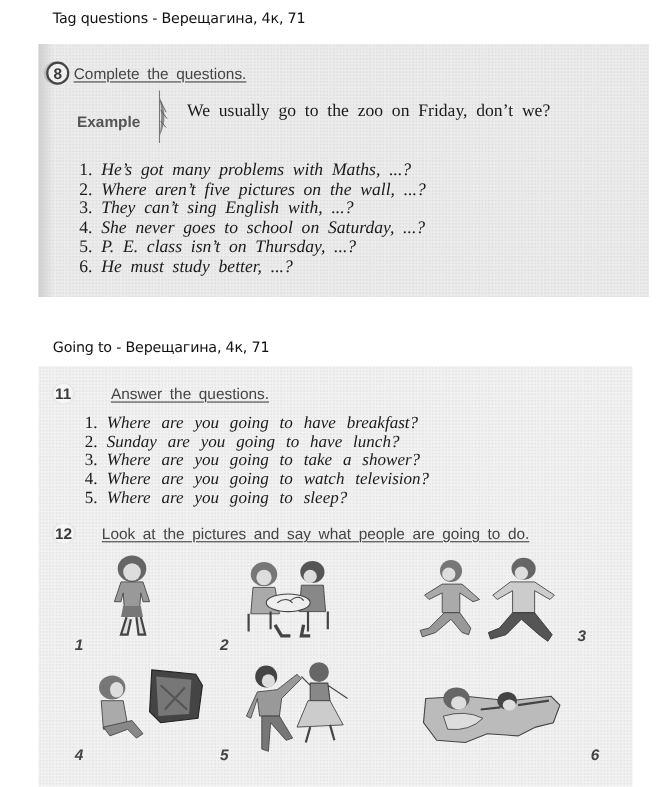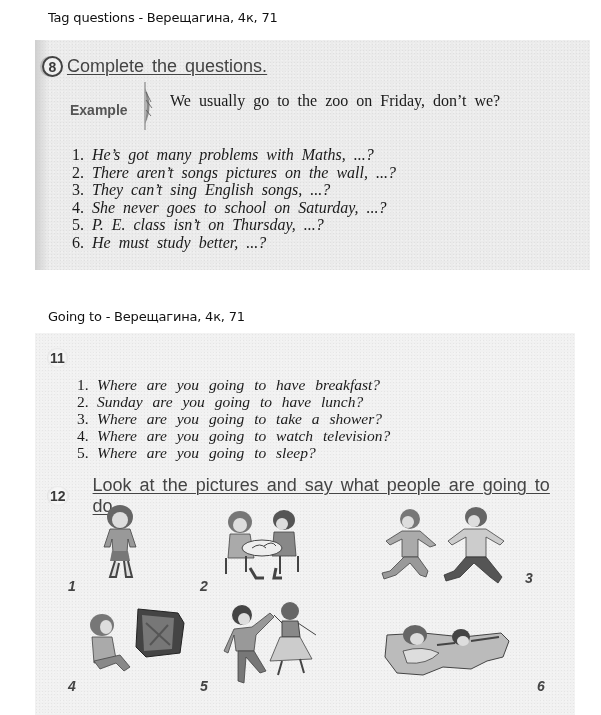--- a/index.html
+++ b/index.html
@@ -18,21 +18,21 @@
   #scan1 { left:35px; top:40px; width:555px; height:230px;
     background-color:#ebebeb; }
   #scan1::before { content:""; position:absolute; left:0; top:0; bottom:0; width:14px;
     background:linear-gradient(to right, #cfcfcf, rgba(235,235,235,0)); }
   #scan2 { left:35px; top:333px; width:540px; height:382px; background-color:#f1f1f1; }
 
   .ex-head { position:absolute; display:flex; align-items:center; }
   .badge { font-family:"Liberation Sans", sans-serif; font-weight:bold; color:#3a3a3a; }
   .badge-circle { width:17px; height:17px; border:2px solid #444; border-radius:50%; display:flex; align-items:center; justify-content:center; font-size:14px; box-shadow:-2px 0 0 0 #bbb; background:#f0f0f0; }
   .badge-plain { font-size:14px; padding:2px 3px; border-radius:50%; background:radial-gradient(circle, #f6f6f6 55%, #d8d8d8 80%, transparent 82%); }
-  .ex-title { font-family:"Liberation Sans", sans-serif; font-size:18px; color:#444; text-decoration:underline; text-decoration-thickness:1px; text-underline-offset:2px; margin-left:4px; word-spacing:3px; }
+  .ex-title { font-family:"Liberation Sans", sans-serif; font-size:14px; color:#444; text-decoration:underline; text-decoration-thickness:1px; text-underline-offset:2px; margin-left:4px; word-spacing:3px; }
 
   .serif { font-family:"Liberation Serif", serif; color:#1a1a1a; }
   .example-label { position:absolute; left:35px; top:62px; font-family:"Liberation Sans", sans-serif; font-weight:bold; font-size:14px; color:#555; }
   .example-divider { position:absolute; left:107px; top:42px; width:14px; height:48px; }
   .example-text { position:absolute; left:135px; top:52px; width:400px; font-size:16px; line-height:17px; text-align:justify; text-align-last:left; word-spacing:4px; }
 
   .qlist { position:absolute; margin:0; padding:0; list-style:none; font-size:16px; line-height:17.5px; }
   .qlist li { display:flex; }
   .qlist .num { width:20px; flex:none; }
   .qlist .txt { word-spacing:4px;font-style:italic; }
@@ -62,25 +62,25 @@
   </svg>
   <div class="example-text serif">We usually go to the zoo on Friday, don’t we?</div>
 
   <ul id="tagList" class="qlist serif">
     <li>
         <span class="num">1.</span>
         <span class="txt">He’s got many problems with Maths, ...?</span>
       </li>
     <li>
         <span class="num">2.</span>
-        <span class="txt">There aren’t songs pictures on the wall, ...?</span>
+        <span class="txt">Where aren’t five pictures on the wall, ...?</span>
       </li>
     <li>
         <span class="num">3.</span>
-        <span class="txt">They can’t sing English songs, ...?</span>
+        <span class="txt">They can’t sing English with, ...?</span>
       </li>
     <li>
         <span class="num">4.</span>
         <span class="txt">She never goes to school on Saturday, ...?</span>
       </li>
     <li>
         <span class="num">5.</span>
         <span class="txt">P. E. class isn’t on Thursday, ...?</span>
       </li>
     <li>
@@ -88,20 +88,21 @@
         <span class="txt">He must study better, ...?</span>
       </li>
   </ul>
 </div>
 
 <div id="h2" class="heading">Going to - Верещагина, 4к, 71</div>
 
 <div id="scan2" class="scan">
   <div class="ex-head" style="left:12px; top:15px;gap:29px;">
     <span class="badge badge-plain">11</span>
+    <span class="ex-title">Answer the questions.</span>
   </div>
 
   <ul id="goingList" class="qlist serif">
     <li>
         <span class="num">1.</span>
         <span class="txt">Where are you going to have breakfast?</span>
       </li>
     <li>
         <span class="num">2.</span>
         <span class="txt">Sunday are you going to have lunch?</span>

